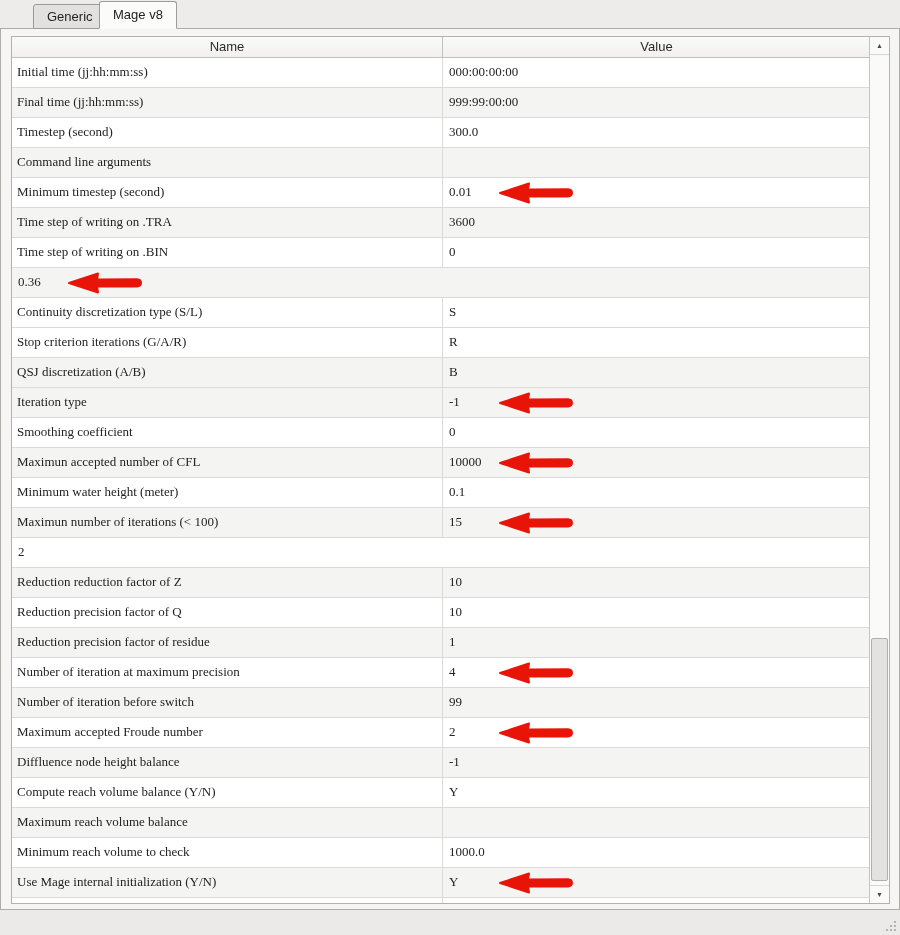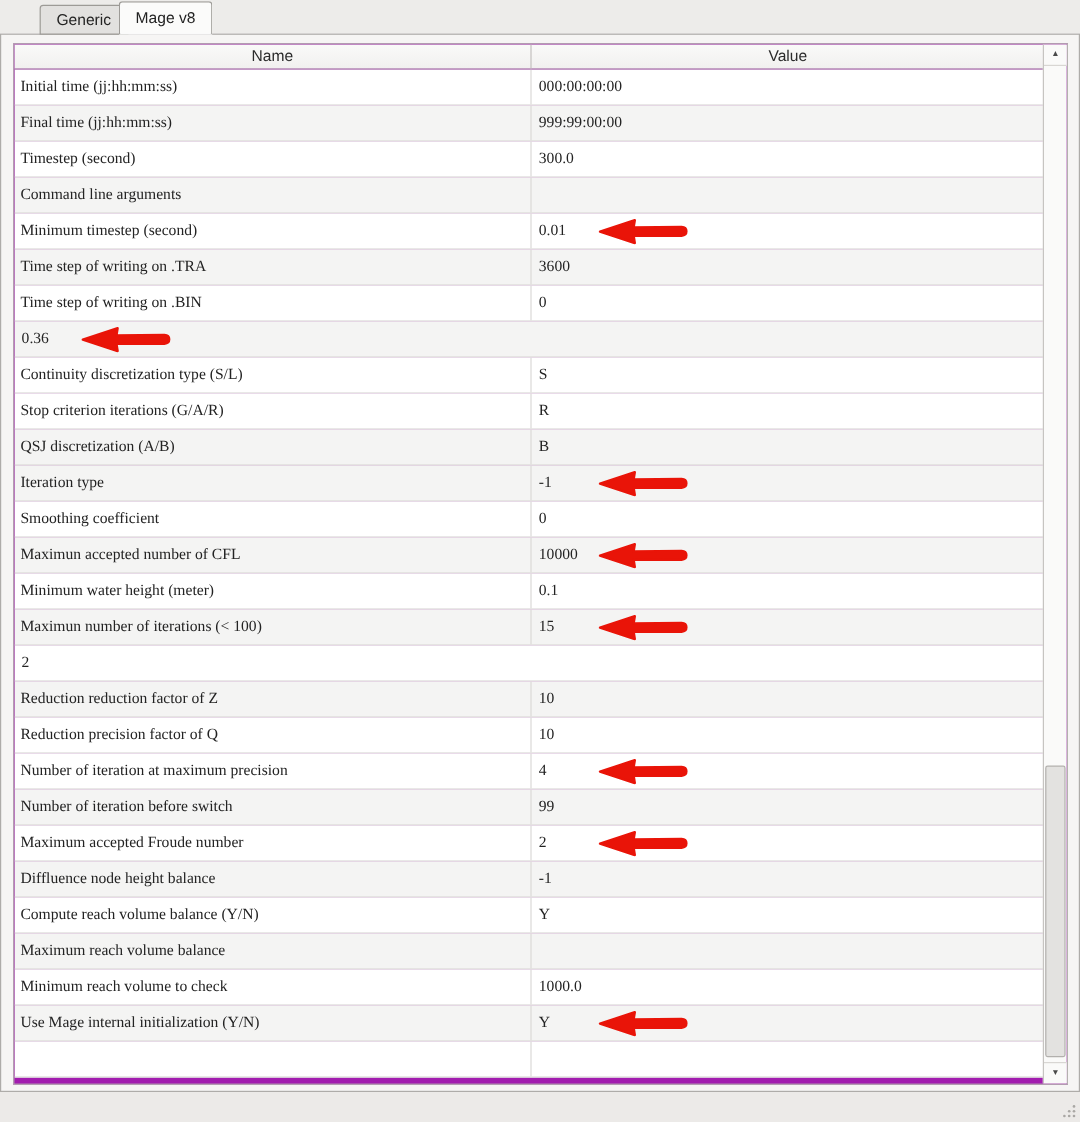--- a/index.html
+++ b/index.html
@@ -33,21 +33,21 @@
     position:absolute; top:28px; left:0; right:0; bottom:25px;
     background:#f6f5f4;
     border:1px solid #aeaca9;
     z-index:2;
   }
   
   .table {
     position:absolute; left:10px; top:7px;
     width:879px; height:868px;
     border:1px solid #b3b1ae;
-    background:#a21caf;
+    background:#7f1d1d;
     overflow:hidden;
   }
   .thead { position:absolute; top:0; left:0; width:858px; height:21px; display:flex;
     background:linear-gradient(#fafaf9,#f1f0ef);
     border-bottom:1px solid #c3c1be; }
   .th { line-height:20px; text-align:center; color:#2b2b2b; }
   .th-name { width:431px; border-right:1px solid #c3c1be; }
   .th-value { flex:1; }
   .tbody { position:absolute; top:21px; left:0; width:858px; bottom:0; overflow:hidden;font-family:Liberation Serif, serif; }
   .row { display:flex; height:30px; border-bottom:1px solid #dbdad8; background:#ffffff; }
@@ -172,20 +172,24 @@
           <div class="cell c-value"><span>2</span></div>
         </div>
         <div class="row alt">
           <div class="cell c-name">Reduction reduction factor of Z</div>
           <div class="cell c-value"><span>10</span></div>
         </div>
         <div class="row">
           <div class="cell c-name">Reduction precision factor of Q</div>
           <div class="cell c-value"><span>10</span></div>
         </div>
+        <div class="row alt">
+          <div class="cell c-name">Reduction precision factor of residue</div>
+          <div class="cell c-value"><span>1</span></div>
+        </div>
         <div class="row">
           <div class="cell c-name">Number of iteration at maximum precision</div>
           <div class="cell c-value"><span>4</span><svg class="red-arrow" viewBox="0 0 78 22">
               <path d="M3,11 L32,1.5 L31,7.6 L71,7.2 Q75,7.4 75,10.8 Q75,14.2 71,14.4 L31,14.2 L32,20.5 Z" fill="#e91408" stroke="#e91408" stroke-width="2" stroke-linejoin="round"></path>
             </svg></div>
         </div>
         <div class="row alt">
           <div class="cell c-name">Number of iteration before switch</div>
           <div class="cell c-value"><span>99</span></div>
         </div>

